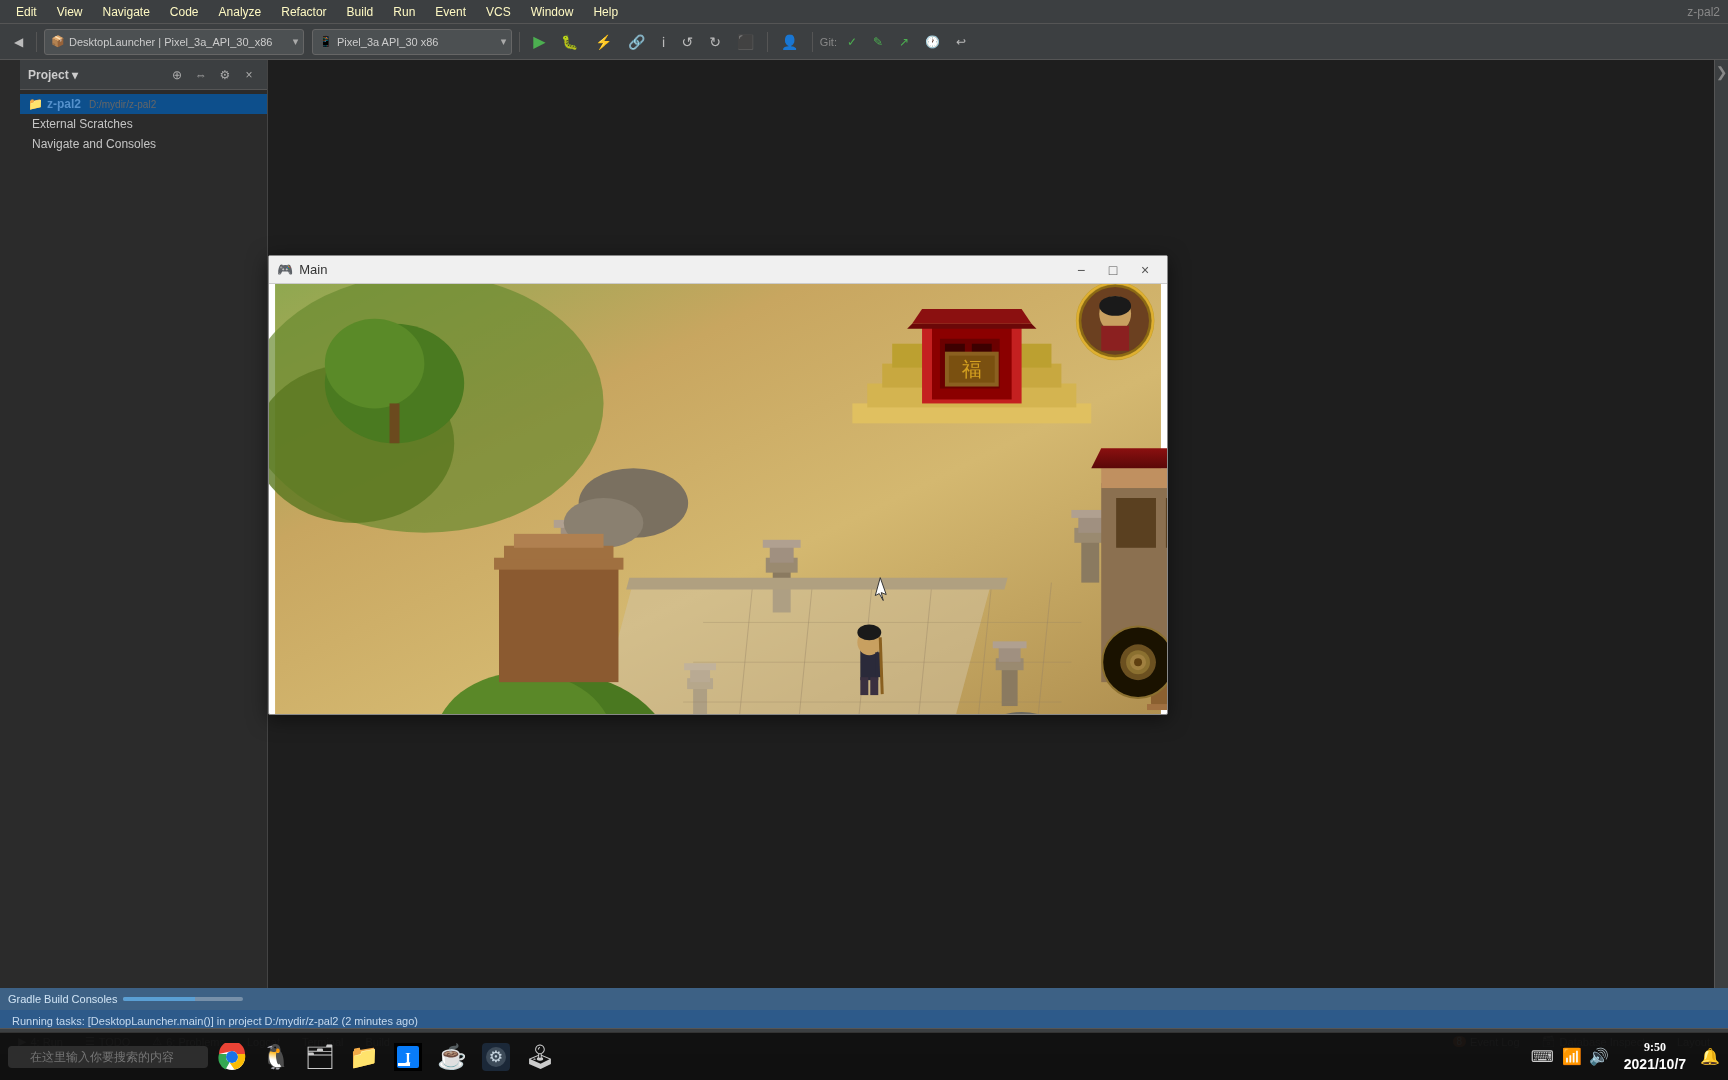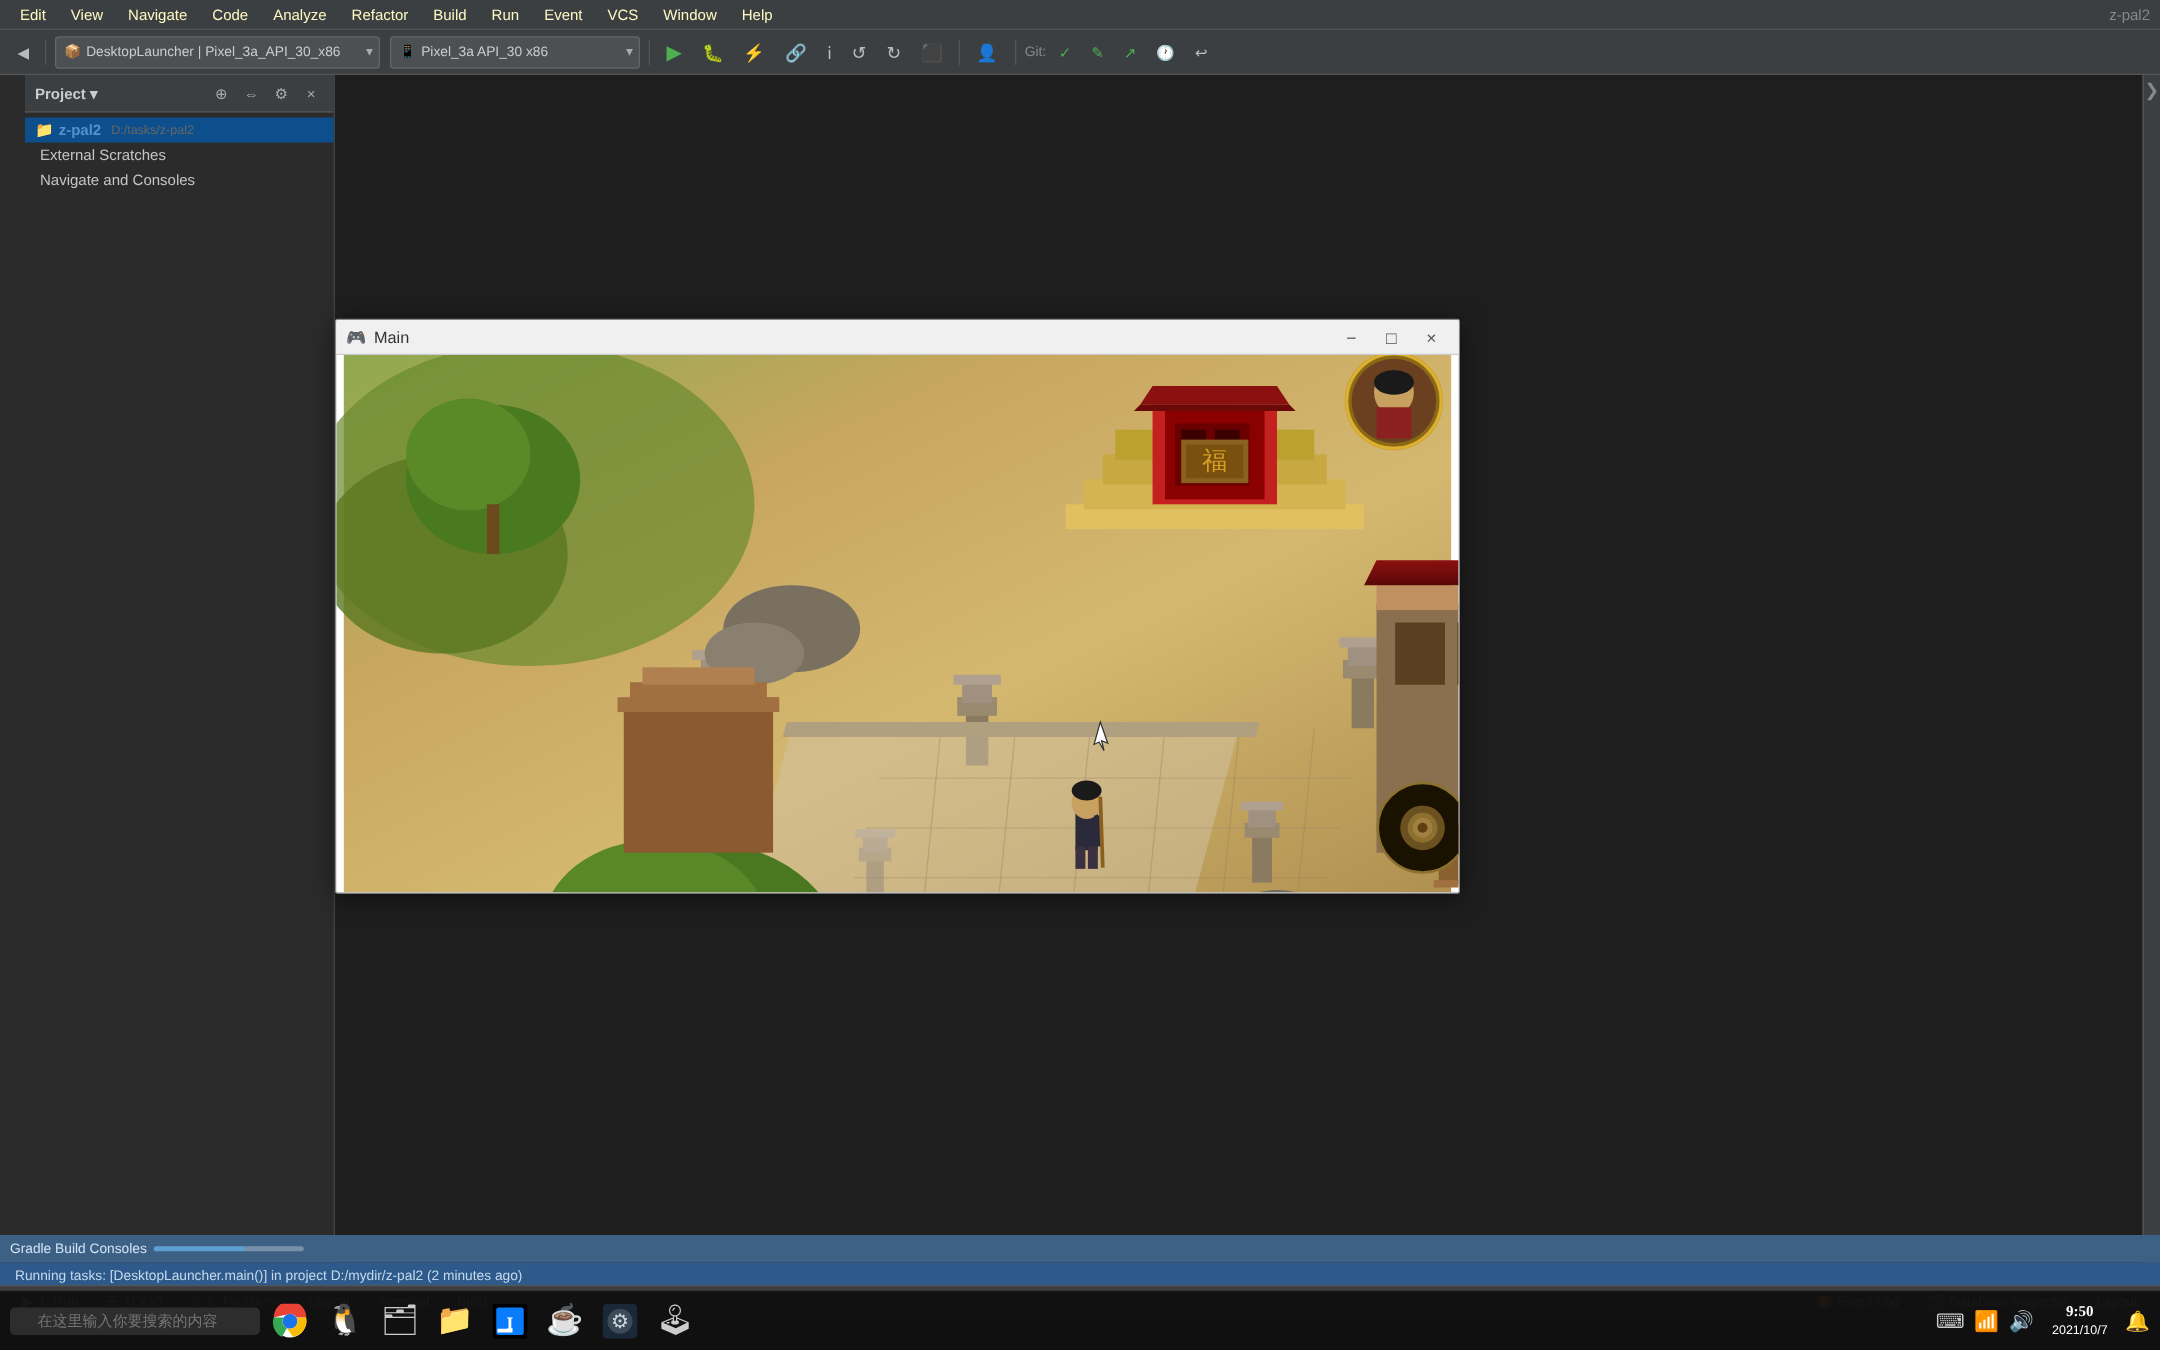--- a/index.html
+++ b/index.html
@@ -389,21 +389,21 @@
         <div class="sidebar-icon-btn" title="Scope">⊕</div>
         <div class="sidebar-icon-btn" title="Collapse">⇔</div>
         <div class="sidebar-icon-btn" title="Settings">⚙</div>
         <div class="sidebar-icon-btn" title="Hide">×</div>
       </div>
     </div>
     <div class="sidebar-content">
       <div class="sidebar-item-project active">
         <span style="color:#5591cc;">📁</span>
         <span style="color:#5591cc;font-weight:600;">z-pal2</span>
-        <span style="color:#666;font-size:10px;margin-left:4px;">D:/tasks/z-pal2</span>
+        <span style="color:#666;font-size:10px;margin-left:4px;">D:/mydir/z-pal2</span>
       </div>
       <div class="sidebar-item">
         <span>External Scratches</span>
       </div>
       <div class="sidebar-item">
         <span>Navigate and Consoles</span>
       </div>
     </div>
   </div>
 
@@ -677,18 +677,18 @@
   <div class="taskbar-icon" title="Game" style="font-size:24px;">🕹</div>
 
   <div style="margin-left:auto; display:flex; align-items:center; gap:8px; color:#ccc;">
 
     <span style="font-size:16px;cursor:pointer;">⌨</span>
     <span style="font-size:16px;cursor:pointer;">📶</span>
     <span style="font-size:16px;cursor:pointer;">🔊</span>
 
     <div class="clock">
       <div style="font-weight:600;font-family:Liberation Serif, serif;">9:50</div>
-      <div style="font-size:10px;">2021/10/7</div>
+      <div style="font-size:14px;font-weight:bold;">2021/10/7</div>
     </div>
 
     <span style="font-size:16px;cursor:pointer;">🔔</span>
   </div>
 </div>
 
 </body></html>

